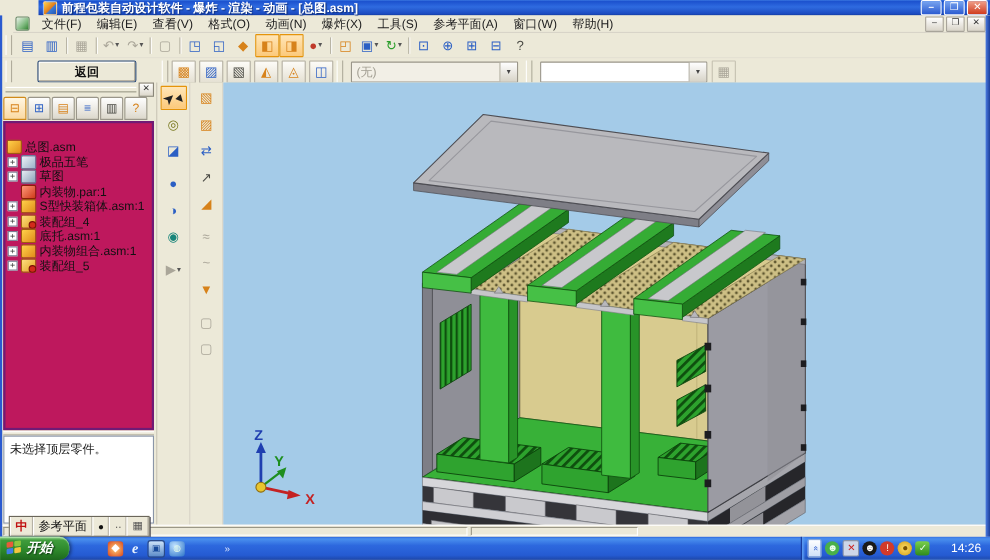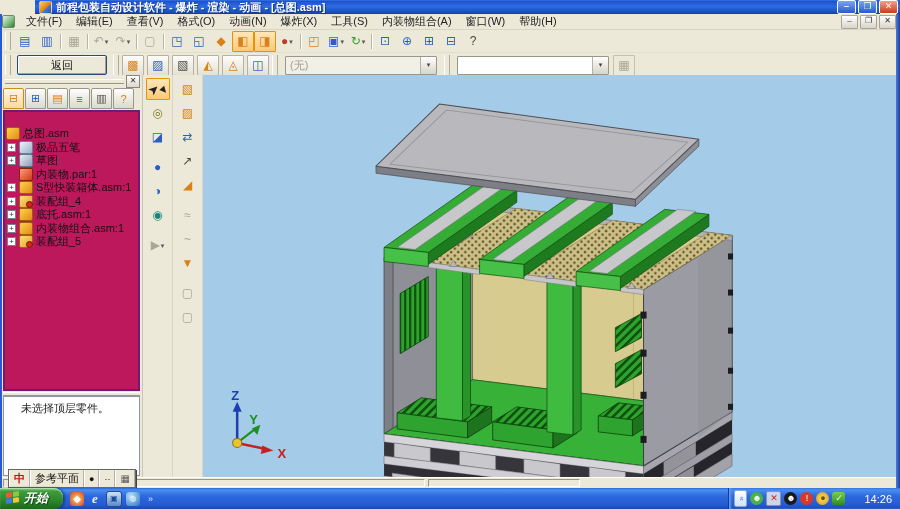--- a/index.html
+++ b/index.html
@@ -14,21 +14,21 @@
     background:linear-gradient(135deg,#ffd24a 0%,#e07a1a 55%,#3c7edc 56%,#2456b0 100%);
     border:1px solid rgba(255,255,255,.5);}
   .titletext{white-space:nowrap;overflow:hidden;text-shadow:1px 1px 1px #10307a;}
   .tctl{margin-left:auto;display:flex;gap:2px;}
   .tbtn2{width:17px;height:12px;border-radius:2px;border:1px solid #fff;
     font-size:9px;line-height:10px;text-align:center;color:#fff;
     background:linear-gradient(#7aa6f0,#2a5ad0);}
   .tbtn2.close{background:linear-gradient(#f0a08a,#cf3a1c);}
   
   .menubar{height:15px;display:flex;align-items:center;background:var(--ui_face);
-    border-bottom:1px solid #d8d4c8;padding:0 2px;}
+    border-bottom:1px solid #d8d4c8;padding:0 2px;margin-left:12px;}
   .mdiicon{width:11px;height:11px;margin-right:4px;border-radius:2px;
     background:linear-gradient(135deg,#eaf2ea,#7cb87c 60%,#2e7e2e);border:1px solid #6a8a6a;}
   .menus{display:flex;align-items:center;}
   .menu-item{padding:1px 7px;color:#222;cursor:default;}
   .mdictl{margin-left:auto;display:flex;gap:2px;padding-right:2px;}
   .mbtn{width:15px;height:12px;border:1px solid #a8a49a;border-radius:1px;
     background:linear-gradient(#fefefe,#d9d4c8);font-size:8px;line-height:10px;text-align:center;color:#333;}
   
   .tb1,.tb2{display:flex;align-items:center;background:var(--ui_face);padding:0 2px;}
   .tb1{height:22px;border-bottom:1px solid #e2dfd2;}
@@ -40,23 +40,23 @@
   .tbtn.active{background:linear-gradient(#ffe6b8,#fcc97a);border:1px solid #e5940a;}
   .c-blue{color:#2b5fc4}.c-gold{color:#d7821a}.c-green{color:#2c9e2c}
   .c-red{color:#c03a2a}.c-dark{color:#4a4a44}.c-teal{color:#18857a}.c-olive{color:#7a7a20}
   .disabled{color:#aaa699;}
   .tbtn.sep{width:5px;border:none;}
   .tbtn.sep::before{content:"";position:absolute;left:2px;top:2px;bottom:2px;
     border-left:1px solid #b9b5a5;border-right:1px solid #fff;}
   .ddm{display:none;font-size:7px;color:#555;margin-left:1px;}
   .ddm.on{display:inline;}
   .ddm::before{content:"▾";}
-  .btn-return{width:88px;height:18px;margin:0 3px;display:flex;align-items:center;justify-content:center;
+  .btn-return{width:88px;height:18px;margin:0 20px;display:flex;align-items:center;justify-content:center;
     background:var(--ui_face);border:1px solid #2a4a78;border-radius:2px;
-    box-shadow:inset -1px -1px 0 #a8a090,inset 1px 1px 0 #fff;font-size:11px;color:#111;}
+    box-shadow:inset -1px -1px 0 #a8a090,inset 1px 1px 0 #fff;font-size:11px;color:#111;font-weight:bold;}
   .combo{height:17px;margin:0 4px;border:1px solid #9a968a;background:#fff;
     display:flex;align-items:center;border-radius:1px;}
   .combo.dis{background:#f2efe6;}
   .combo .val{flex:1;padding:0 4px;color:#222;white-space:nowrap;overflow:hidden;}
   .combo.dis .val{color:#a29e92;}
   .combo .arrowbox{width:15px;align-self:stretch;border-left:1px solid #b5b1a5;
     background:linear-gradient(#fefefe,#d8d4c8);display:flex;align-items:center;justify-content:center;
     font-size:7px;color:#444;}
   .combo .arrowbox::before{content:"▾";}
   
@@ -83,21 +83,21 @@
   .ticon.asm{background:linear-gradient(135deg,#ffd24a,#e08a1a);border:1px solid #a05c10;}
   .ticon.part{background:linear-gradient(135deg,#ff9a7a,#cf3a1a);border:1px solid #8a1f0a;}
   .ticon.planes{background:linear-gradient(135deg,#eef3f8,#9ab0c8);border:1px solid #6a80a0;}
   .ticon.sketch{background:linear-gradient(135deg,#e8eef4,#8aa0b8);border:1px solid #607890;}
   .ticon.group{background:linear-gradient(135deg,#ffe080,#e0a020);border:1px solid #a06010;}
   .ticon.group::after{content:"";position:absolute;right:-1px;bottom:-1px;width:5px;height:5px;
     border-radius:50%;background:#d22a1a;border:1px solid #7a0f08;}
   .tlabel{font-size:11px;color:#111;}
   .ebsplit{height:5px;display:flex;align-items:center;}
   .ebsplit i{flex:1;height:2px;border-top:1px solid #fff;border-bottom:1px solid #9a9787;}
-  .msgpane{height:70px;background:#fff;border:1px solid #8a96a8;padding:4px 17px;color:#222;}
+  .msgpane{height:70px;background:#fff;border:1px solid #8a96a8;padding:4px 5px;color:#222;}
   
   .vtb{width:29px;display:flex;flex-direction:column;align-items:center;padding-top:3px;gap:2px;
     border-right:1px solid #d8d4c6;}
   .vtb .tbtn{width:22px;height:20px;}
   .vtb .vsep{height:4px;border:none;width:100%;}
   .vtb .vsep::before{display:none;}
   .arrow i{display:block;transform:rotate(-42deg);font-size:13px;color:#222;}
   
   .viewport{flex:1;position:relative;background:var(--viewport_bg);}
   .viewport svg{position:absolute;inset:0;width:100%;height:100%;display:block;}
@@ -116,21 +116,21 @@
   
   .imebar{position:absolute;left:8px;top:469px;height:17px;display:flex;align-items:stretch;
     background:var(--ui_face);border:1px solid #6a665a;box-shadow:1px 1px 0 #44414a;z-index:50;}
   .imeseg{display:flex;align-items:center;padding:0 4px;border-right:1px solid #b5b1a5;
     border-left:1px solid #fff;font-size:11px;color:#111;}
   .imeseg.mode{color:#c01010;font-weight:bold;}
   .imeseg.shape{font-size:9px;}
   .imeseg.kbd{font-size:10px;color:#555;}
   
   .taskbar{position:absolute;left:0;right:0;bottom:0;height:21px;display:flex;align-items:center;z-index:60;
-    background:linear-gradient(180deg,#2a64dd 0%,#4a90ee 9%,#2d68de 38%,#255bd2 80%,#1d46a8 100%);}
+    background:linear-gradient(180deg,#2a64dd 0%,#4a90ee 9%,#2d68de 38%,#255bd2 80%,#1d46a8 100%);gap:28px;}
   .start{height:21px;padding:0 15px 0 6px;border-radius:0 9px 9px 0;display:flex;align-items:center;gap:4px;
     background:linear-gradient(180deg,#8fd08a 0%,#3f9c3c 16%,#2e8a2c 55%,#1d681d 100%);
     color:#fff;font-weight:bold;font-style:italic;font-size:12px;text-shadow:1px 1px 1px #15421a;
     box-shadow:inset 0 1px 1px #aee2aa,2px 0 3px rgba(0,0,0,.4);}
   .flag{width:14px;height:13px;display:grid;grid-template-columns:6px 6px;grid-template-rows:5px 5px;
     gap:1px;transform:skewY(-8deg);}
   .flag i{border-radius:1px;}
   .flag i:nth-child(1){background:#e85a3a;} .flag i:nth-child(2){background:#8ec63f;}
   .flag i:nth-child(3){background:#3f7ce8;} .flag i:nth-child(4){background:#f2c63f;}
   .qlaunch{display:flex;align-items:center;gap:4px;padding:0 7px;}
@@ -174,21 +174,21 @@
   <div class="menubar">
     <span class="mdiicon"></span>
     <span class="menus">
         <span class="menu-item">文件(F)</span>
         <span class="menu-item">编辑(E)</span>
         <span class="menu-item">查看(V)</span>
         <span class="menu-item">格式(O)</span>
         <span class="menu-item">动画(N)</span>
         <span class="menu-item">爆炸(X)</span>
         <span class="menu-item">工具(S)</span>
-        <span class="menu-item">内装物组合(A)</span>
+        <span class="menu-item">参考平面(A)</span>
         <span class="menu-item">窗口(W)</span>
         <span class="menu-item">帮助(H)</span>
       </span>
     <span class="mdictl">
       <span class="mbtn">–</span>
       <span class="mbtn">❐</span>
       <span class="mbtn">✕</span>
     </span>
   </div>
 

